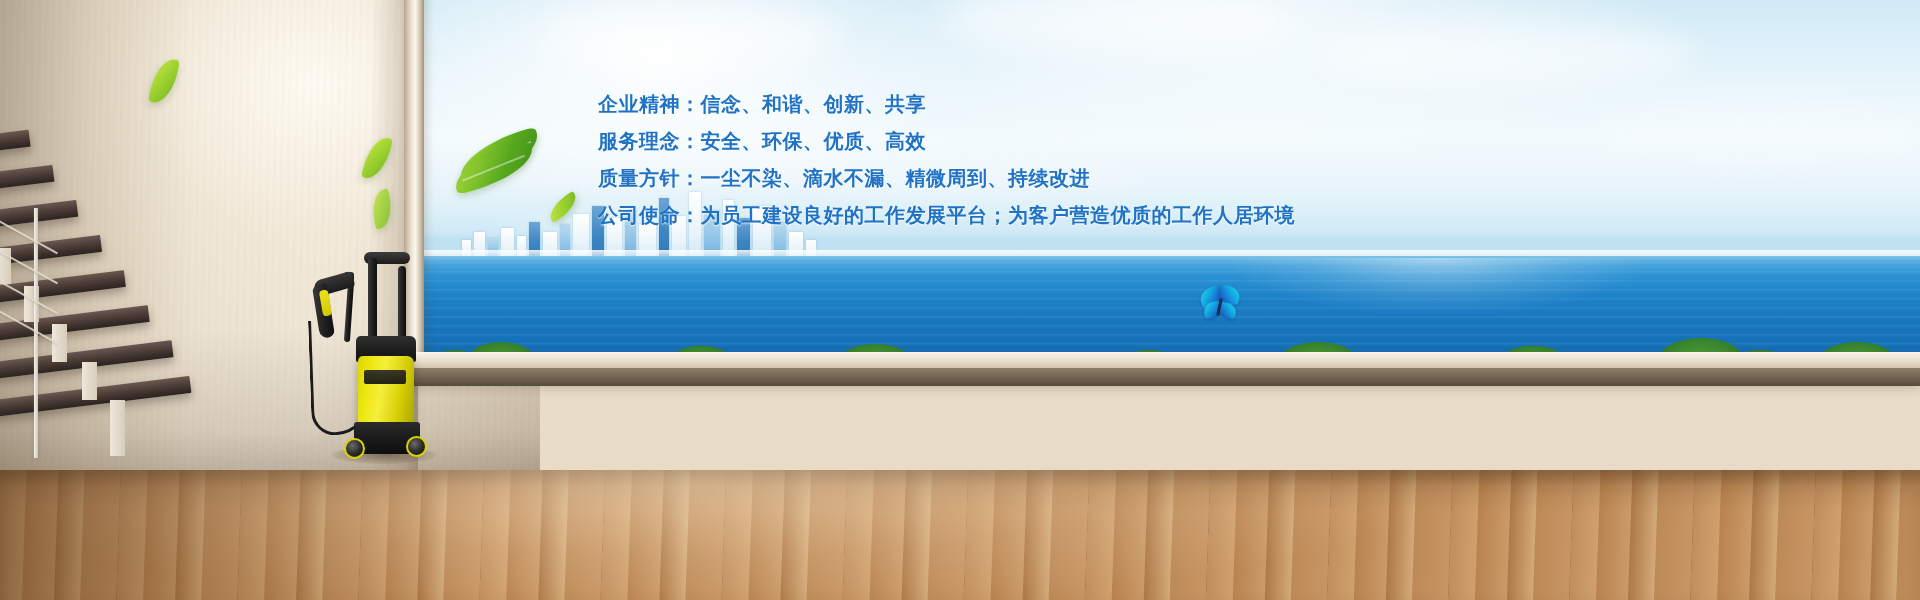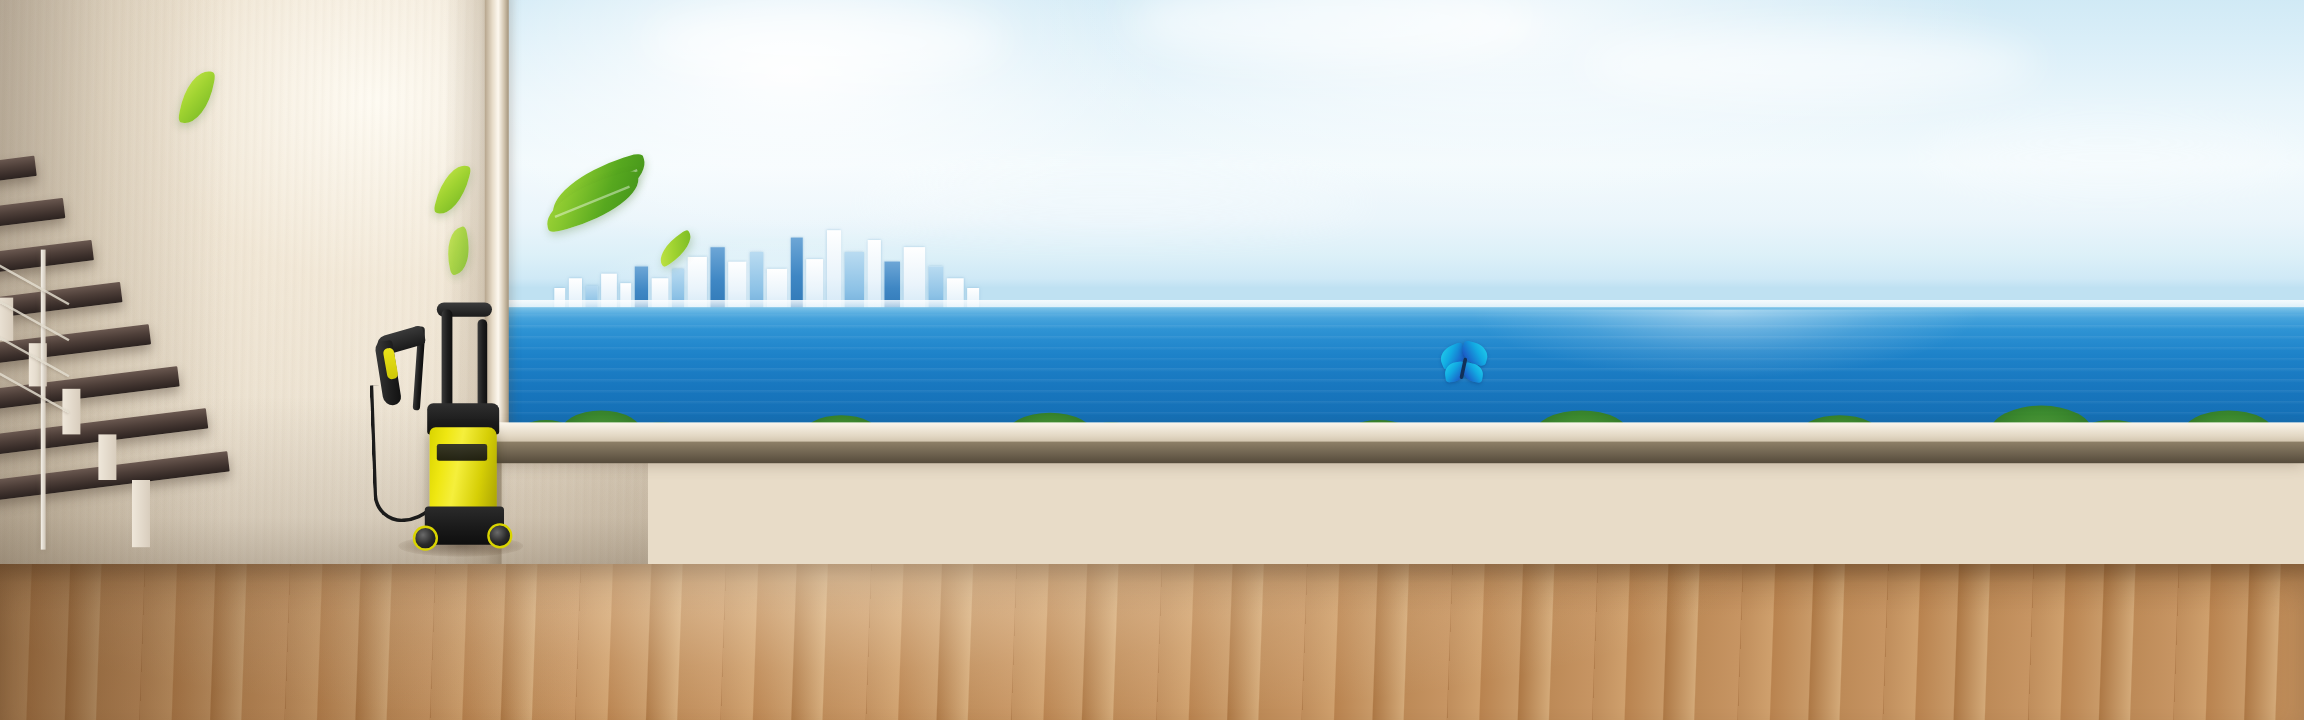--- a/index.html
+++ b/index.html
@@ -535,14 +535,20 @@
     <div class="w-gun-grip"></div>
     <div class="w-gun-trigger"></div>
     <div class="w-body-top"></div>
     <div class="w-body"></div>
     <div class="w-panel"></div>
     <div class="w-base"></div>
     <div class="w-wheel" style="left:38px; top:188px;"></div>
     <div class="w-wheel" style="left:100px; top:186px;"></div>
   </div>
 
+  <div class="slogans">
+    <div class="slogan-line">企业精神：信念、和谐、创新、共享</div>
+    <div class="slogan-line">服务理念：安全、环保、优质、高效</div>
+    <div class="slogan-line">质量方针：一尘不染、滴水不漏、精微周到、持续改进</div>
+    <div class="slogan-line">公司使命：为员工建设良好的工作发展平台；为客户营造优质的工作人居环境</div>
+  </div>
 
 </div>
 
 </body></html>

